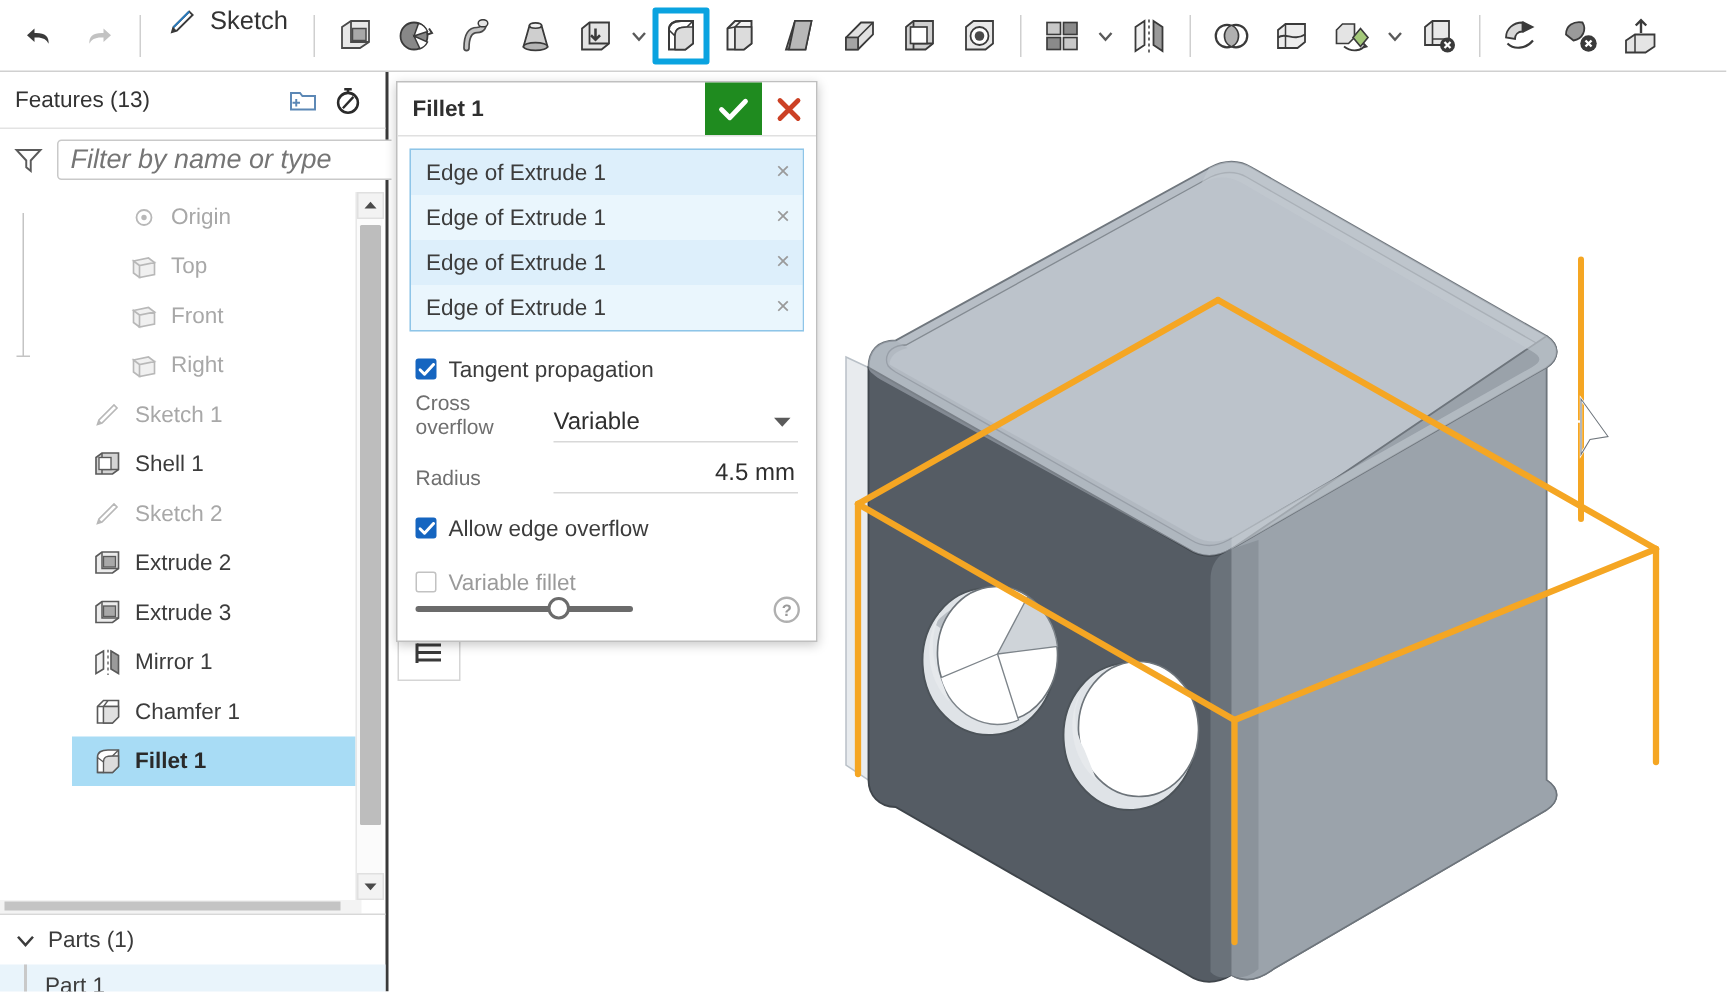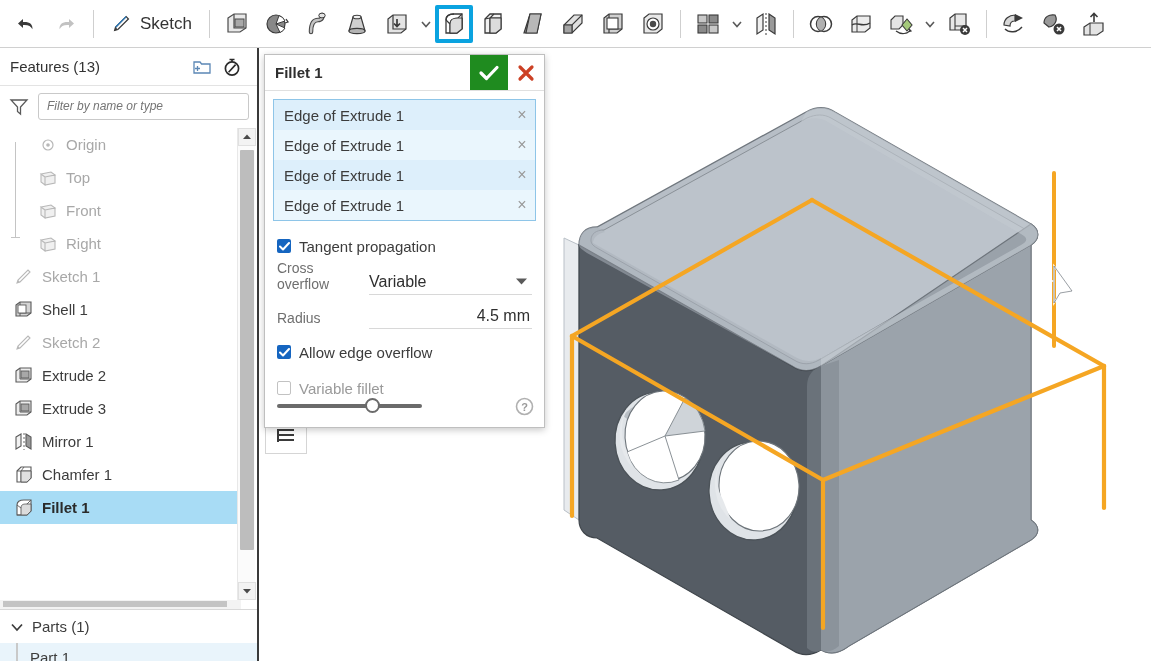--- a/index.html
+++ b/index.html
@@ -20,52 +20,52 @@
     width: 40px; height: 40px; display: flex; align-items: center; justify-content: center;
     cursor: pointer; flex: 0 0 auto; border-radius: 2px;
   }
   .tb-btn.sel {
     background: #ffffff; outline: 4px solid #0aa3e0; outline-offset: -4px;
     width: 38px; height: 38px;
   }
   .tb-sep { width: 1px; height: 28px; background: #cfcfcf; margin: 0 7px; flex: 0 0 auto; }
   .tb-caret { width: 18px; display:flex; align-items:center; justify-content:center; cursor:pointer; flex:0 0 auto;}
   .sketch-btn {
-    display:flex; align-items:center; gap:7px; height:40px; padding:0 10px; cursor:pointer;
+    display:flex; align-items:flex-start; gap:7px; height:40px; padding:0 10px; cursor:pointer;
     flex: 0 0 auto;
   }
   .sketch-btn span { font-size: 17px; color: #333; }
 
   
   #left-panel {
     position: absolute; left: 0; top: 48px; width: 259px; height: 613px;
     background: #fff; border-right: 2px solid #3a3a3a;
   }
   #features-header {
     height: 38px; display: flex; align-items: center; padding: 0 10px;
     border-bottom: 1px solid #e3e3e3;
   }
   #features-title { font-size: 15px; font-weight: normal; color: #333; flex: 1; }
   .hdr-icon { width: 30px; height: 26px; display:flex; align-items:center; justify-content:center; cursor:pointer;}
 
   #filter-row { height: 40px; display: flex; align-items: center; padding: 0 8px; gap: 8px; }
   #filter-input {
     flex: 1; height: 27px; border: 1px solid #c9c9c9; border-radius: 3px;
-    padding: 0 8px; font-size: 12px; font-style: italic; color: #8d8d8d;
+    padding: 0 8px; font-size: 18px; font-style: italic; color: #8d8d8d;
     font-family: "Liberation Sans", sans-serif; background: #fff;
   }
 
   #tree-scroll {
     position: absolute; left: 0; top: 80px; width: 257px; height: 472px;
     overflow: hidden;
   }
   #tree-list { position: absolute; left: 0; top: 0; width: 239px; }
   .tree-row {
     height: 33px; display: flex; align-items: center; padding-left: 10px;
-    font-size: 15px; color: #3c3c3c; cursor: pointer; position: relative;
+    font-size: 15px; color: #3c3c3c; cursor: pointer; position: relative; margin-left: 48px;
   }
   .tree-row.dim { color: #a8a8a8; }
   .tree-row.sel-light { background: #ddeefa; border-top:1px solid #cfe6f5; border-bottom:1px solid #cfe6f5;}
   .tree-row.sel-strong { background: #a8dcf5; font-weight: bold; color: #2a2a2a; }
   .tree-row .ic { width: 28px; display:flex; align-items:center; justify-content:center; flex:0 0 auto;}
   .tree-row .lbl { padding-left: 4px; }
   .tree-row.indent { padding-left: 34px; }
   .origin-stem {
     position: absolute; left: 15px; top: 132px; width: 1px; height: 100px; background: #c4c4c4;
   }

